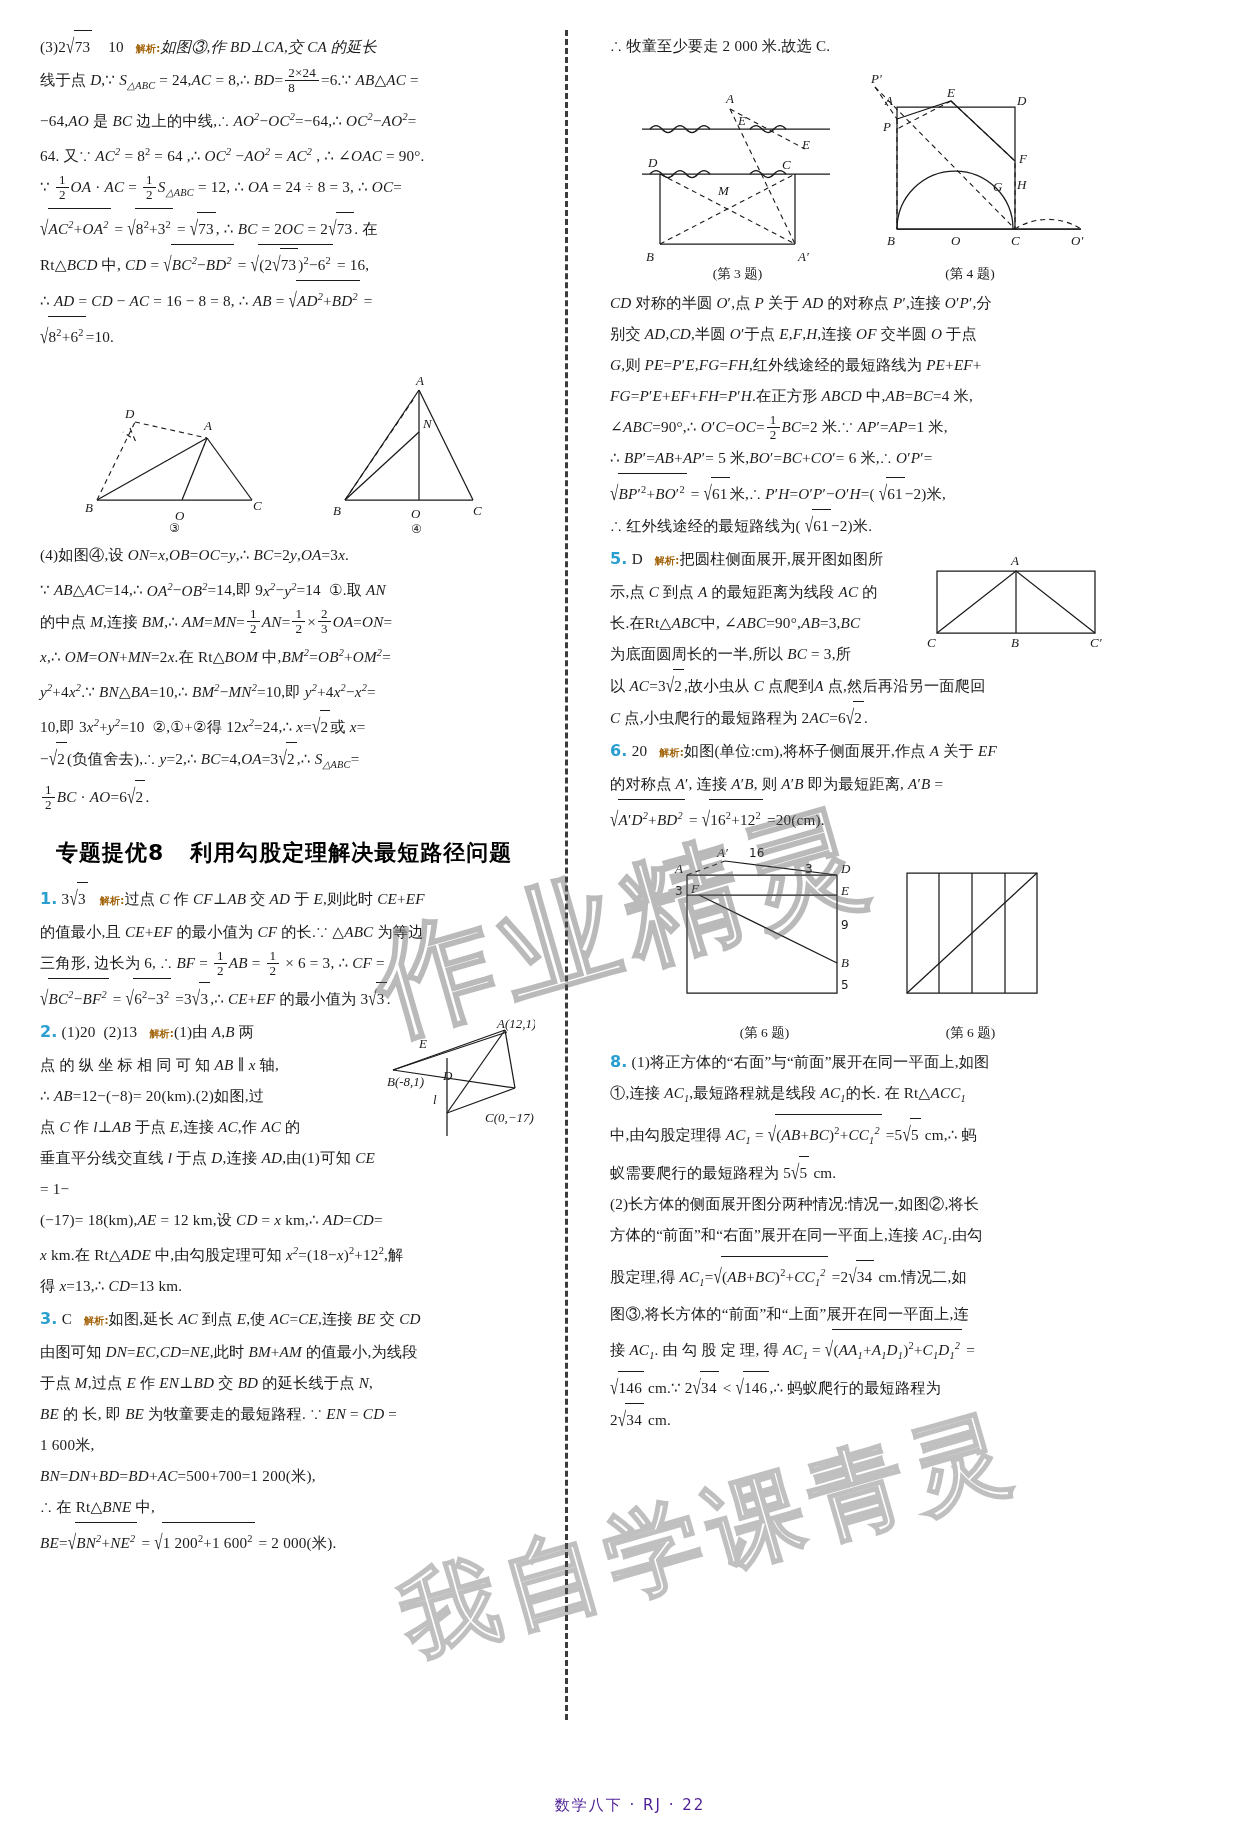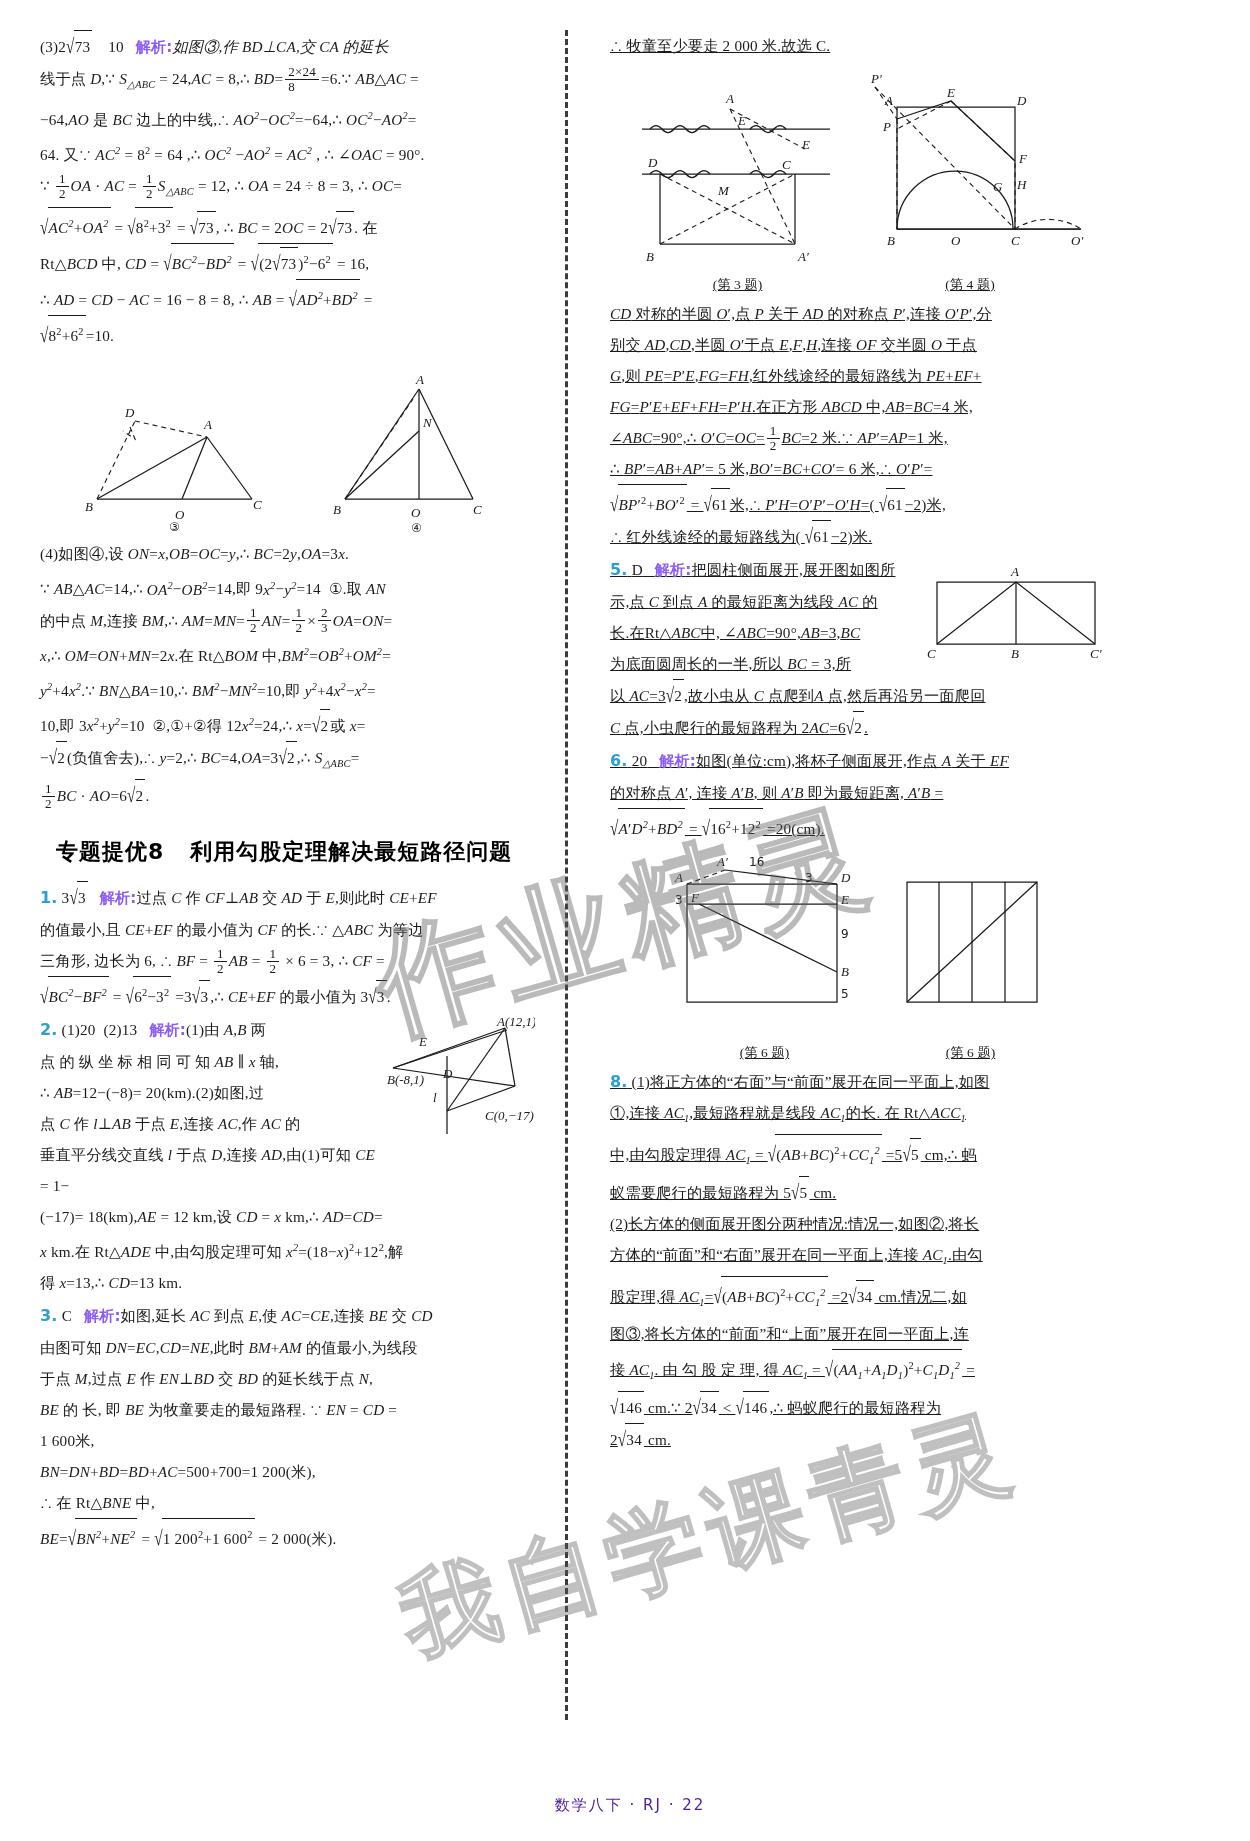--- a/index.html
+++ b/index.html
@@ -10,36 +10,36 @@
     color:#1a1a1a;
     position:relative;
     overflow:hidden;
   }
   .page{position:relative;width:1250px;height:1841px;box-sizing:border-box;padding:30px 40px 0 40px;}
 
   
   .cols{display:flex;width:1170px;height:1700px;}
   .col{width:495px;position:relative;}
   .col-left{padding-right:18px;}
-  .col-right{padding-left:30px;text-decoration:underline;}
+  .col-right{padding-left:30px;}
   .divider{
     width:0;border-left:3px dashed #1a1a1a;
     margin:0 12px;height:1690px;opacity:.85;
   }
 
   
   .ln{
     font-size:15.2px;line-height:31px;
     text-align:justify;text-justify:inter-ideograph;
     letter-spacing:.2px;
     margin:0;
   }
   .blk{margin-bottom:2px;}
   .it{font-style:italic;font-family:"Liberation Serif",serif;}
-  .jx{color:#8b5cf6;font-weight:600;font-family:"DejaVu Sans","Liberation Sans",sans-serif;font-size:15px;font-style:normal;}
+  .jx{color:#a16207;font-weight:600;font-family:"DejaVu Sans","Liberation Sans",sans-serif;font-size:10px;font-style:normal;}
   .num{color:#2a9fd0;font-weight:700;font-family:"DejaVu Sans","Liberation Sans",sans-serif;font-size:16px;}
   .sup{font-size:.68em;vertical-align:super;}
   .sub{font-size:.68em;vertical-align:sub;}
 
   
   .frac{display:inline-block;vertical-align:-0.52em;text-align:left;font-size:.86em;line-height:1.06;margin:0 2px;}
   .frac .n{display:block;border-bottom:1px solid #1a1a1a;padding:0 3px;}
   .frac .d{display:block;padding:0 3px;}
 
   
@@ -50,21 +50,21 @@
   
   .section-title{
     font-family:"DejaVu Sans","Liberation Sans",sans-serif;
     font-weight:700;font-size:22px;letter-spacing:1px;
     margin:26px 0 14px 16px;color:#000;
   }
   .section-title .tnum{font-family:"DejaVu Sans",sans-serif;}
 
   
   .figwrap{display:flex;justify-content:center;align-items:flex-end;gap:16px;margin:8px 0 4px;}
-  .figcap{font-size:13.5px;text-align:center;margin-top:12px;}
+  .figcap{font-size:13.5px;text-align:center;margin-top:1px;}
   svg{display:block;}
   .fl{stroke:#1a1a1a;stroke-width:1.25;fill:none;}
   .fl-d{stroke:#1a1a1a;stroke-width:1.1;fill:none;stroke-dasharray:5 4;}
   .flab{font-size:13px;font-style:italic;font-family:"Liberation Serif",serif;fill:#1a1a1a;}
   .flab-n{font-size:12px;font-style:normal;font-family:"DejaVu Sans",sans-serif;fill:#1a1a1a;}
 
   
   .float-fig{float:right;margin:2px 0 2px 10px;}
 
   

